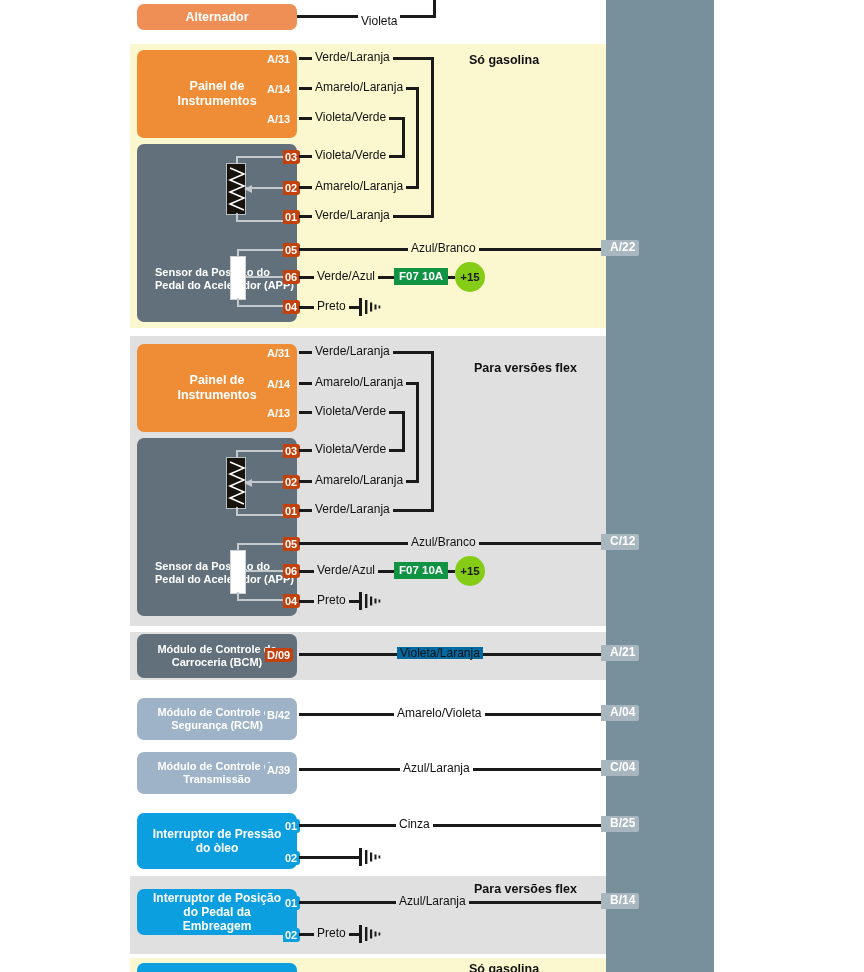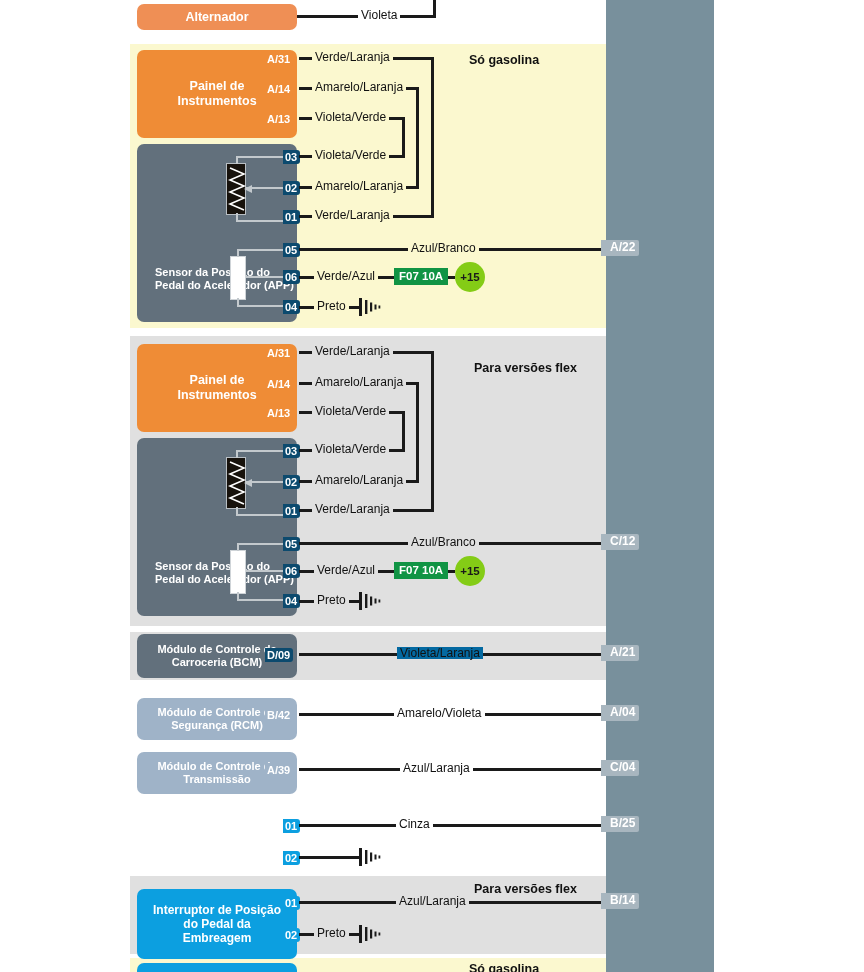--- a/index.html
+++ b/index.html
@@ -26,21 +26,21 @@
   .box.orange-lt{background:#ef8f55;}
   .box.slate{background:#62707c;}
   .box.steel{background:#9fb3c8;}
   .box.cyan{background:#0c9fe0;}
 
   
   .pin{position:absolute;background:inherit;color:#ffffff;font-weight:bold;
        font-size:11px;border-radius:0 3px 3px 0;padding:1px 3px 1px 2px;
        line-height:1.1;white-space:nowrap;}
   .pin-orange{background:#ef8c36;}
-  .pin-slate{background:#0c4a6e;}
+  .pin-slate{background:#c2410c;}
   .pin-steel{background:#9fb3c8;}
   .pin-cyan{background:#0c9fe0;}
 
   
   .wire-h{position:absolute;height:3px;background:#1a1a1a;}
   .wire-v{position:absolute;width:3px;background:#1a1a1a;}
 
   
   .wlabel{position:absolute;font-size:12px;color:#111111;background:transparent;
           white-space:nowrap;line-height:1;padding:0 3px;}
@@ -87,21 +87,21 @@
   <div class="band white" style="top:954px;height:4px;"></div>
   <div class="band yellow" style="top:958px;height:14px;"></div>
 
   <div class="ecu-col"></div>
 
   <div class="box orange-lt" style="left:137px;top:4px;width:160px;height:26px;font-size:12.5px;">
     <span>Alternador</span>
   </div>
   <div class="wire-h" style="left:297px;top:15px;width:139px;"></div>
   <div class="wire-v" style="left:433px;top:-6px;height:22px;"></div>
-  <div class="wlabel" style="left:358px;top:9px;background:#ffffff;">Violeta</div>
+  <div class="wlabel" style="left:358px;top:15px;background:#ffffff;">Violeta</div>
 
   <div class="caption" style="left:469px;top:53px;">Só gasolina</div>
 
   <div class="box orange" style="left:137px;top:50px;width:160px;height:88px;font-size:12.5px;">
     <span>Painel de Instrumentos</span>
   </div>
   <div class="pin pin-orange" style="left:265px;top:52px;">A/31</div>
   <div class="pin pin-orange" style="left:265px;top:82px;">A/14</div>
   <div class="pin pin-orange" style="left:265px;top:112px;">A/13</div>
 
@@ -284,38 +284,41 @@
   <div class="term" style="left:601px;top:705px;">A/04</div>
 
   <div class="box steel" style="left:137px;top:752px;width:160px;height:42px;font-size:11px;">
     <span>Módulo de Controle da Transmissão</span>
   </div>
   <div class="pin pin-steel" style="left:265px;top:763px;">A/39</div>
   <div class="wire-h" style="left:299px;top:768px;width:308px;"></div>
   <div class="wlabel" style="left:400px;top:762px;background:#ffffff;">Azul/Laranja</div>
   <div class="term" style="left:601px;top:760px;">C/04</div>
 
+  <div class="box cyan" style="left:137px;top:813px;width:160px;height:56px;font-size:12px;">
+    <span>Interruptor de Pressão do òleo</span>
+  </div>
   <div class="pin pin-cyan" style="left:283px;top:819px;">01</div>
   <div class="pin pin-cyan" style="left:283px;top:851px;">02</div>
   <div class="wire-h" style="left:299px;top:824px;width:308px;"></div>
   <div class="wlabel" style="left:396px;top:818px;background:#ffffff;">Cinza</div>
   <div class="term" style="left:601px;top:816px;">B/25</div>
   <div class="wire-h" style="left:299px;top:856px;width:62px;"></div>
   <div class="gnd" style="left:358px;top:847px;">
     <svg width="26" height="20" viewBox="0 0 26 20">
       <rect x="1" y="1" width="3" height="18" fill="#1a1a1a"></rect>
       <rect x="7" y="3" width="2.4" height="14" fill="#1a1a1a"></rect>
       <rect x="12" y="5.5" width="2.2" height="9" fill="#1a1a1a"></rect>
       <rect x="16.5" y="7.5" width="2" height="5" fill="#1a1a1a"></rect>
       <rect x="20.5" y="8.5" width="1.8" height="3" fill="#1a1a1a"></rect>
     </svg>
   </div>
 
   <div class="caption" style="left:474px;top:882px;">Para versões flex</div>
-  <div class="box cyan" style="left:137px;top:889px;width:160px;height:70px;font-size:12px;">
+  <div class="box cyan" style="left:137px;top:889px;width:160px;height:46px;font-size:12px;">
     <span>Interruptor de Posição do Pedal da Embreagem</span>
   </div>
   <div class="pin pin-cyan" style="left:283px;top:896px;">01</div>
   <div class="pin pin-cyan" style="left:283px;top:928px;">02</div>
   <div class="wire-h" style="left:299px;top:901px;width:308px;"></div>
   <div class="wlabel" style="left:396px;top:895px;background:#e0e0e0;">Azul/Laranja</div>
   <div class="term" style="left:601px;top:893px;">B/14</div>
   <div class="wire-h" style="left:299px;top:933px;width:62px;"></div>
   <div class="wlabel" style="left:314px;top:927px;background:#e0e0e0;">Preto</div>
   <div class="gnd" style="left:358px;top:924px;">

